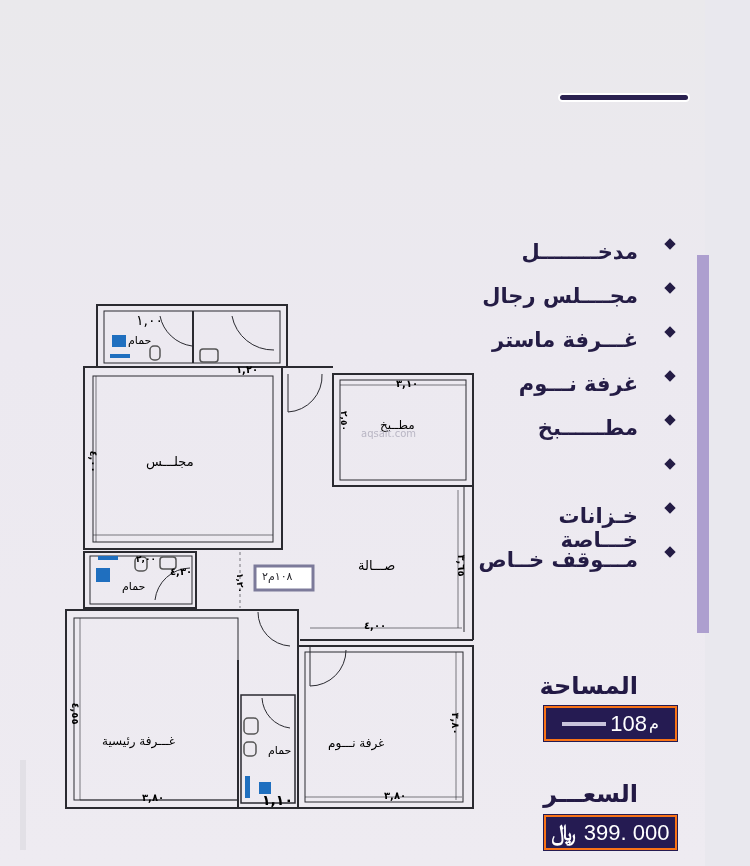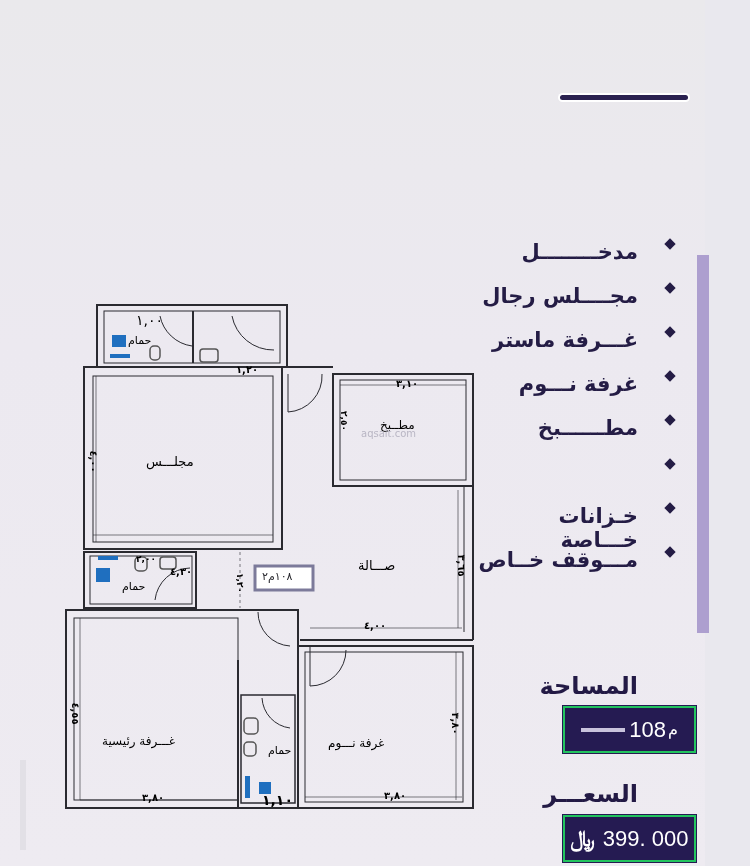--- a/index.html
+++ b/index.html
@@ -37,25 +37,25 @@
   }
   .feature .bullet {
     width: 8px; height: 8px; background: #241c45;
     transform: rotate(45deg); margin-left: 28px; flex: none;
   }
   .label-heading {
     position: absolute; right: 112px; color: #231a45;
     font-size: 24px; font-weight: bold; direction: rtl; margin-left: 12px;
   }
   .value-box {
-    position: absolute; left: 563px; width: 133px; height: 47px;
+    position: absolute; left: 544px; width: 133px; height: 35px;
     background: #251b52; color: #ffffff;
     display: flex; align-items: center; justify-content: center;
     font-size: 22px; font-family: "Liberation Sans", sans-serif;
-    border: 2px solid #22c55e; outline: 1px solid #251b52;
+    border: 2px solid #f97316; outline: 1px solid #251b52;
   }
   .value-box .sar { font-weight: bold; margin-right: 8px; font-size: 22px; }
   .area-strip {
     width: 44px; height: 4px; background: #c8c3dc; margin-right: 4px;
   }
   .plan {
     position: absolute; left: 60px; top: 298px; width: 430px; height: 516px;
   }
   .plan svg { width: 100%; height: 100%; }
   .watermark {

